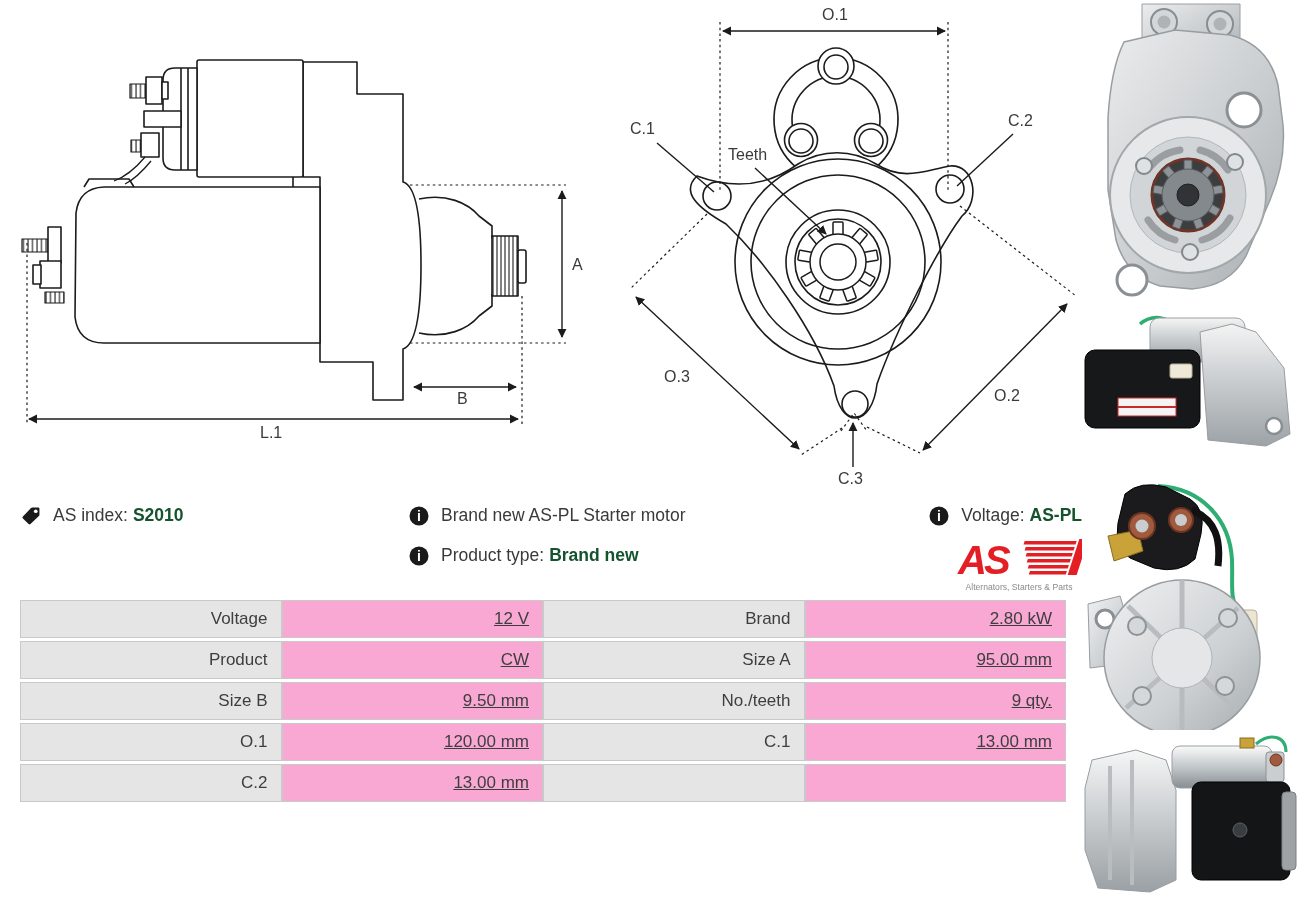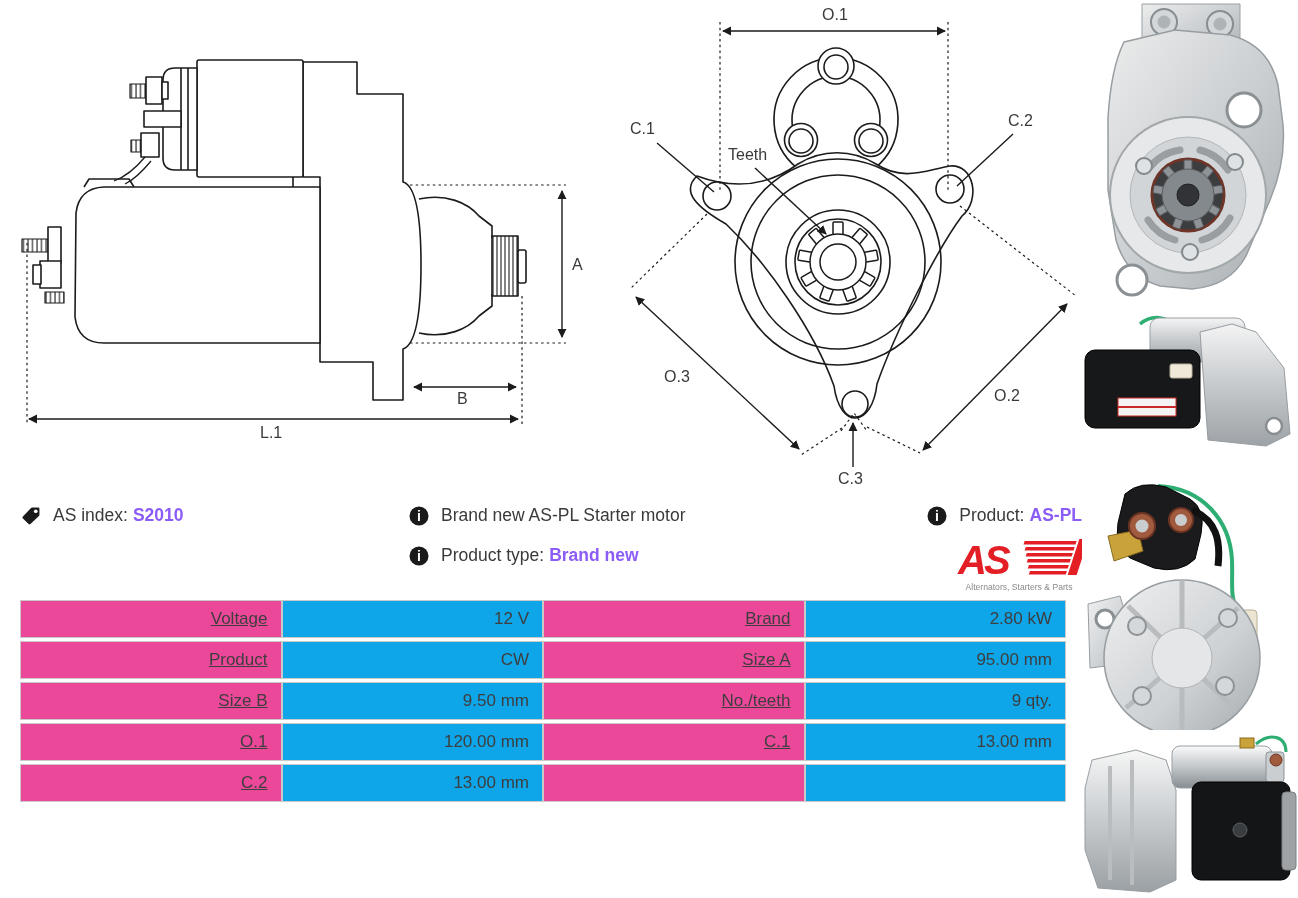--- a/index.html
+++ b/index.html
@@ -6,30 +6,30 @@
   .page{position:relative;width:1298px;height:898px;background:#fff;overflow:hidden;
         font-family:"Liberation Sans",sans-serif;color:#3c3c3c;}
   .abs{position:absolute;}
   
   .info-row{position:absolute;left:20px;top:503px;width:1062px;display:flex;}
   .info-col1{width:388px;}
   .info-col2{width:478px;}
   .info-col3{flex:1;display:flex;flex-direction:column;align-items:flex-end;}
   .info-line{display:flex;align-items:center;gap:11px;height:25px;margin-bottom:15px;
              font-size:17.5px;color:#3a3a3a;white-space:nowrap;}
-  .info-line .tx b{margin-left:5px;color:#8b5cf6;}
+  .info-line .tx b{margin-left:5px;color:#14532d;}
   .info-line.redline{color:#e31e24;font-weight:bold;letter-spacing:.2px;}
   .ic{display:inline-flex;align-items:center;justify-content:center;width:22px;height:22px;}
   
   table.spec{position:absolute;left:20px;top:597px;width:1046px;table-layout:fixed;
              border-collapse:separate;border-spacing:0 3px;font-size:17px;color:#3e3e3e;}
   table.spec td{border:1px solid #c9c9c9;padding:7px 13px;text-align:right;vertical-align:top;
                 line-height:22px;overflow:hidden;}
-  table.spec td.lbl{background:#ec4899;padding-left:42px;text-decoration:underline;}
-  table.spec td.val{background:#0ea5e9;}
+  table.spec td.lbl{background:#e5e5e5;padding-left:42px;}
+  table.spec td.val{background:#f9a8d4;text-decoration:underline;}
   
   svg{display:block;}
   svg text{font-family:"Liberation Sans",sans-serif;}
   .dim{fill:#3a3a3a;font-size:16px;}
 </style>
 </head>
 <body>
 
 <div class="page">
 
@@ -326,21 +326,21 @@
     </div>
 
     <div class="info-col3">
       <div class="info-line">
         <span class="ic">
           <svg width="20" height="20" viewBox="0 0 20 20">
             <circle cx="10" cy="10" r="9.5" fill="#1a1a1a"></circle>
             <text x="10" y="15" text-anchor="middle" font-size="14" font-weight="bold" font-family="'DejaVu Serif',serif" fill="#fff">i</text>
           </svg>
         </span>
-        <span class="tx"><span>Product:</span><b>AS-PL</b></span>
+        <span class="tx"><span>Voltage:</span><b>AS-PL</b></span>
       </div>
       <svg width="126" height="58" viewBox="0 0 126 58" style="margin-top:-6px">
         <text x="2" y="37" font-size="40" font-weight="bold" font-style="italic" letter-spacing="-3" fill="#e31e24">AS</text>
         <g fill="#e31e24" transform="skewX(-18)">
           <rect x="70" y="4" width="52" height="3.6"></rect>
           <rect x="73" y="10" width="49" height="3.6"></rect>
           <rect x="76" y="16" width="46" height="3.6"></rect>
           <rect x="79" y="22" width="43" height="3.6"></rect>
           <rect x="82" y="28" width="40" height="3.6"></rect>
           <rect x="85" y="34" width="37" height="3.6"></rect>

